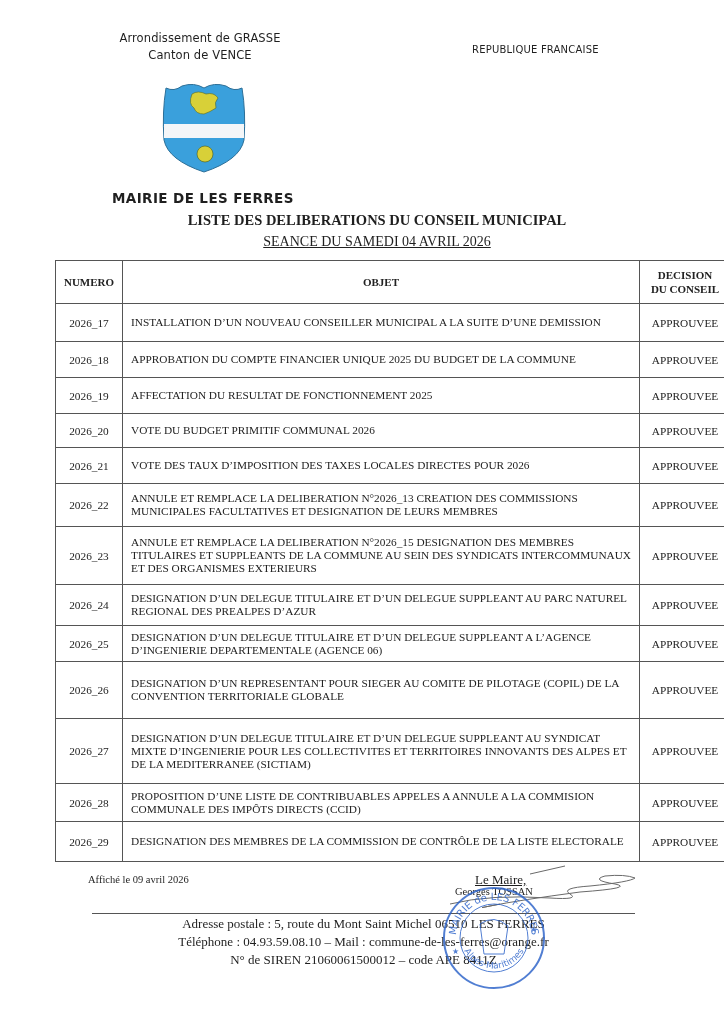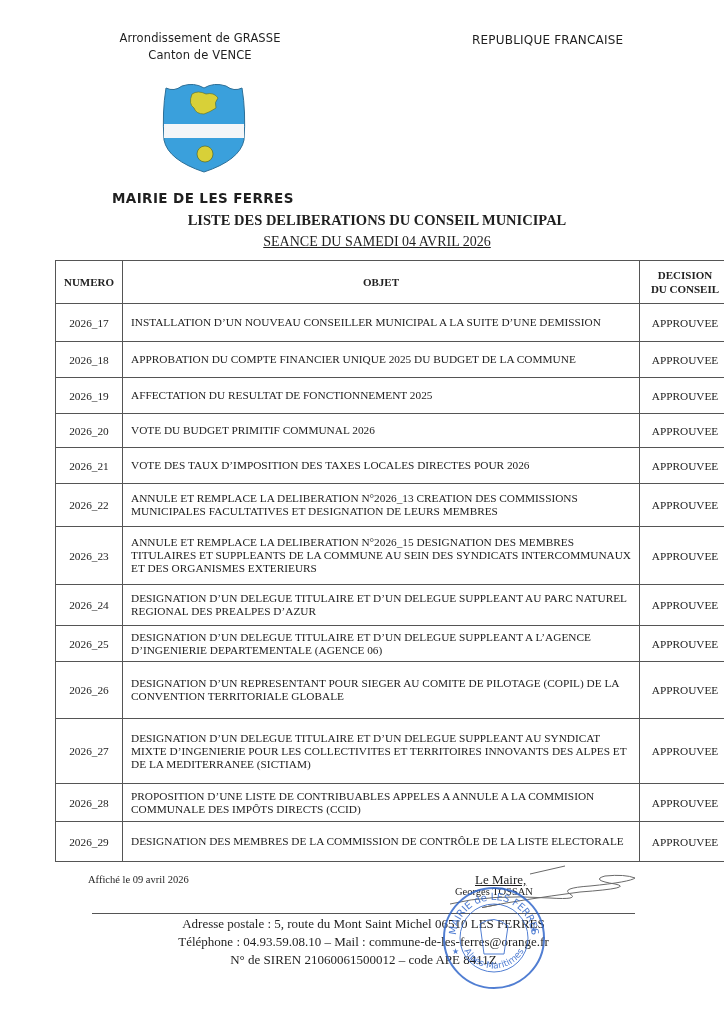--- a/index.html
+++ b/index.html
@@ -5,21 +5,21 @@
   html, body { margin: 0; padding: 0; }
   body {
     width: 724px; height: 1024px; background: #ffffff; position: relative; overflow: hidden;
     color: #1f1f1f;
   }
   .abs { position: absolute; }
   .comic { font-family: "DejaVu Sans", sans-serif; }
   .serif { font-family: "Liberation Serif", serif; }
 
   #arr { left: 95px; top: 30px; width: 210px; text-align: center; font-size: 11.5px; line-height: 17px; letter-spacing: 0.1px; }
-  #rep { left: 472px; top: 33px; font-size: 12px; letter-spacing: 0.2px; }
+  #rep { left: 472px; top: 44px; font-size: 10px; letter-spacing: 0.2px; }
   #shield { left: 160px; top: 82px; width: 88px; height: 92px; }
   #mairie { left: 112px; top: 190px; font-size: 13.5px; font-weight: bold; letter-spacing: 0.4px; }
   #title { left: 0; width: 724px; top: 212px; text-align: center; font-size: 14.5px; font-weight: bold; padding-left: 30px; box-sizing: border-box; }
   #subtitle { left: 0; width: 724px; top: 234px; text-align: center; font-size: 14px; text-decoration: underline; padding-left: 30px; box-sizing: border-box; }
 
   table#delib {
     position: absolute; left: 55px; top: 260px; width: 676px; border-collapse: collapse;
     font-family: "Liberation Serif", serif; font-size: 11.3px; color: #222;
   }
   #delib td, #delib th { border: 1.3px solid #555; padding: 0 6px; vertical-align: middle; }

